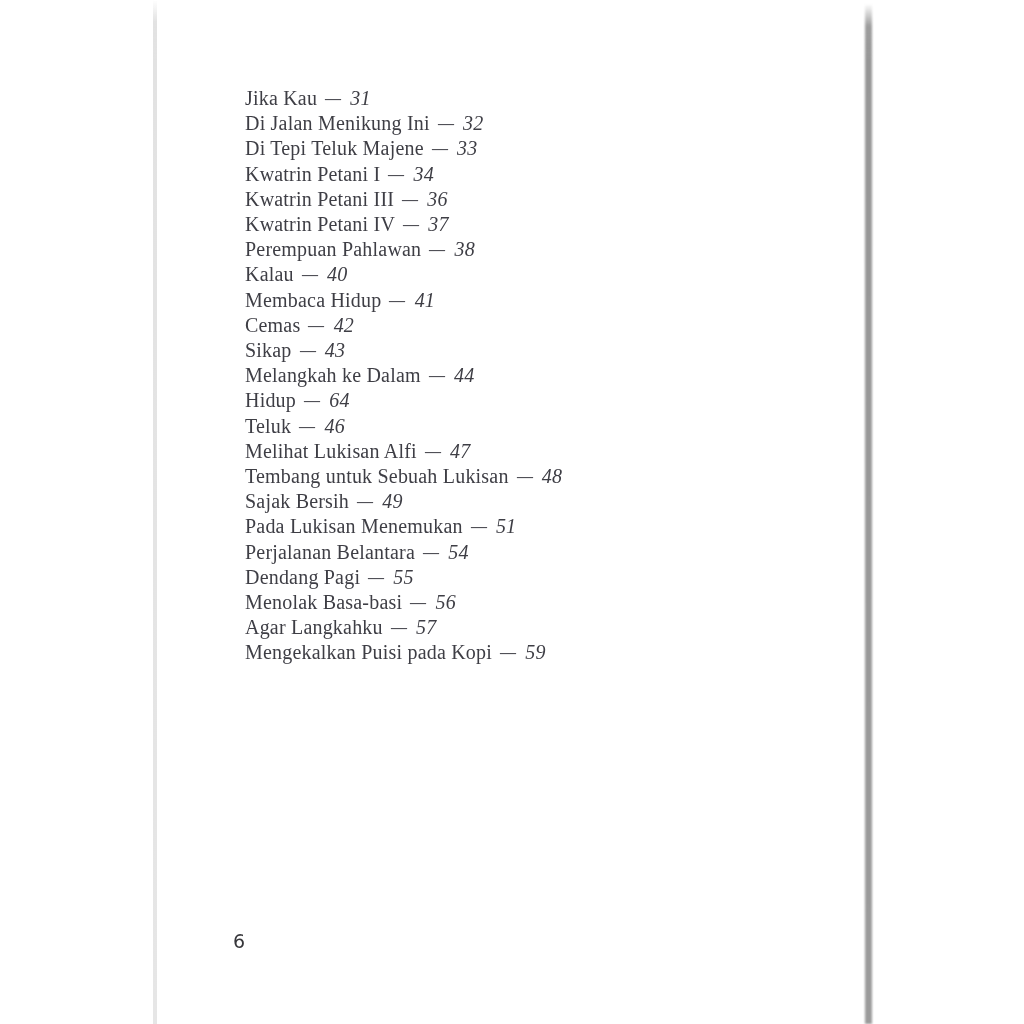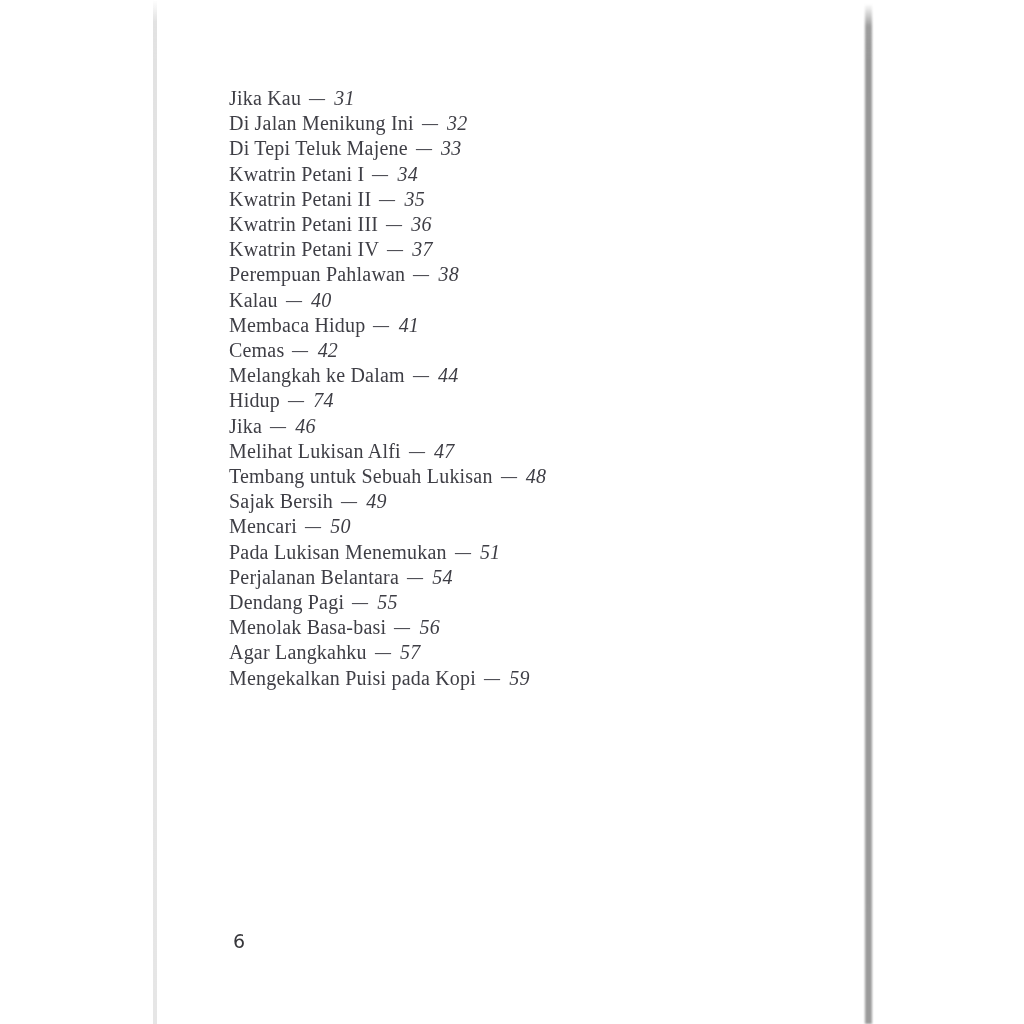--- a/index.html
+++ b/index.html
@@ -26,21 +26,21 @@
   .edge-line-right {
     position: absolute;
     left: 865px; top: 0;
     width: 7px; height: 1024px;
     background:
       linear-gradient(to bottom, rgba(140,140,140,0) 4px, rgba(140,140,140,0.85) 26px, rgba(145,145,145,0.95) 60px, rgba(150,150,150,0.95) 100%);
     filter: blur(1px);
   }
   .toc-list {
     position: absolute;
-    left: 229px; top: 86px;
+    left: 245px; top: 86px;
     width: 560px;
     font-size: 20px;
     line-height: 25.2px;
     color: #3e3e45;
     letter-spacing: 0.2px;
   }
   .toc-entry { white-space: nowrap; }
   .toc-entry .dash {
     display: inline-block;
     margin: 0 7px 0 6px;
@@ -68,48 +68,47 @@
 
 <div class="toc-list">
   <div class="toc-entry"><span>Jika Kau</span><span class="dash">—</span><span class="pagenum">31</span></div>
 
   <div class="toc-entry"><span>Di Jalan Menikung Ini</span><span class="dash">—</span><span class="pagenum">32</span></div>
 
   <div class="toc-entry"><span>Di Tepi Teluk Majene</span><span class="dash">—</span><span class="pagenum">33</span></div>
 
   <div class="toc-entry"><span>Kwatrin Petani I</span><span class="dash">—</span><span class="pagenum">34</span></div>
 
-  <div class="toc-entry"><span>Kwatrin Petani II</span><span class="dash">—</span><span class="pagenum">35</span></div>
 
   <div class="toc-entry"><span>Kwatrin Petani III</span><span class="dash">—</span><span class="pagenum">36</span></div>
 
   <div class="toc-entry"><span>Kwatrin Petani IV</span><span class="dash">—</span><span class="pagenum">37</span></div>
 
   <div class="toc-entry"><span>Perempuan Pahlawan</span><span class="dash">—</span><span class="pagenum">38</span></div>
 
   <div class="toc-entry"><span>Kalau</span><span class="dash">—</span><span class="pagenum">40</span></div>
 
   <div class="toc-entry"><span>Membaca Hidup</span><span class="dash">—</span><span class="pagenum">41</span></div>
 
   <div class="toc-entry"><span>Cemas</span><span class="dash">—</span><span class="pagenum">42</span></div>
 
+  <div class="toc-entry"><span>Sikap</span><span class="dash">—</span><span class="pagenum">43</span></div>
 
   <div class="toc-entry"><span>Melangkah ke Dalam</span><span class="dash">—</span><span class="pagenum">44</span></div>
 
-  <div class="toc-entry"><span>Hidup</span><span class="dash">—</span><span class="pagenum">74</span></div>
+  <div class="toc-entry"><span>Hidup</span><span class="dash">—</span><span class="pagenum">64</span></div>
 
-  <div class="toc-entry"><span>Jika</span><span class="dash">—</span><span class="pagenum">46</span></div>
+  <div class="toc-entry"><span>Teluk</span><span class="dash">—</span><span class="pagenum">46</span></div>
 
   <div class="toc-entry"><span>Melihat Lukisan Alfi</span><span class="dash">—</span><span class="pagenum">47</span></div>
 
   <div class="toc-entry"><span>Tembang untuk Sebuah Lukisan</span><span class="dash">—</span><span class="pagenum">48</span></div>
 
   <div class="toc-entry"><span>Sajak Bersih</span><span class="dash">—</span><span class="pagenum">49</span></div>
 
-  <div class="toc-entry"><span>Mencari</span><span class="dash">—</span><span class="pagenum">50</span></div>
 
   <div class="toc-entry"><span>Pada Lukisan Menemukan</span><span class="dash">—</span><span class="pagenum">51</span></div>
 
 
   <div class="toc-entry"><span>Perjalanan Belantara</span><span class="dash">—</span><span class="pagenum">54</span></div>
 
   <div class="toc-entry"><span>Dendang Pagi</span><span class="dash">—</span><span class="pagenum">55</span></div>
 
   <div class="toc-entry"><span>Menolak Basa-basi</span><span class="dash">—</span><span class="pagenum">56</span></div>
 

